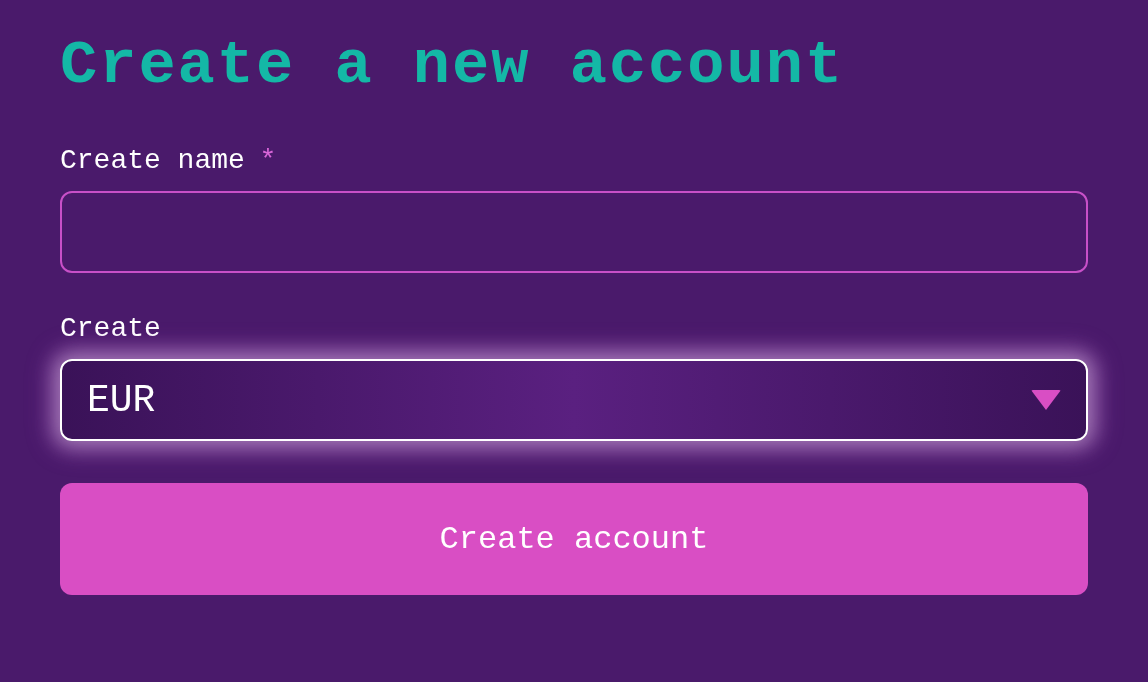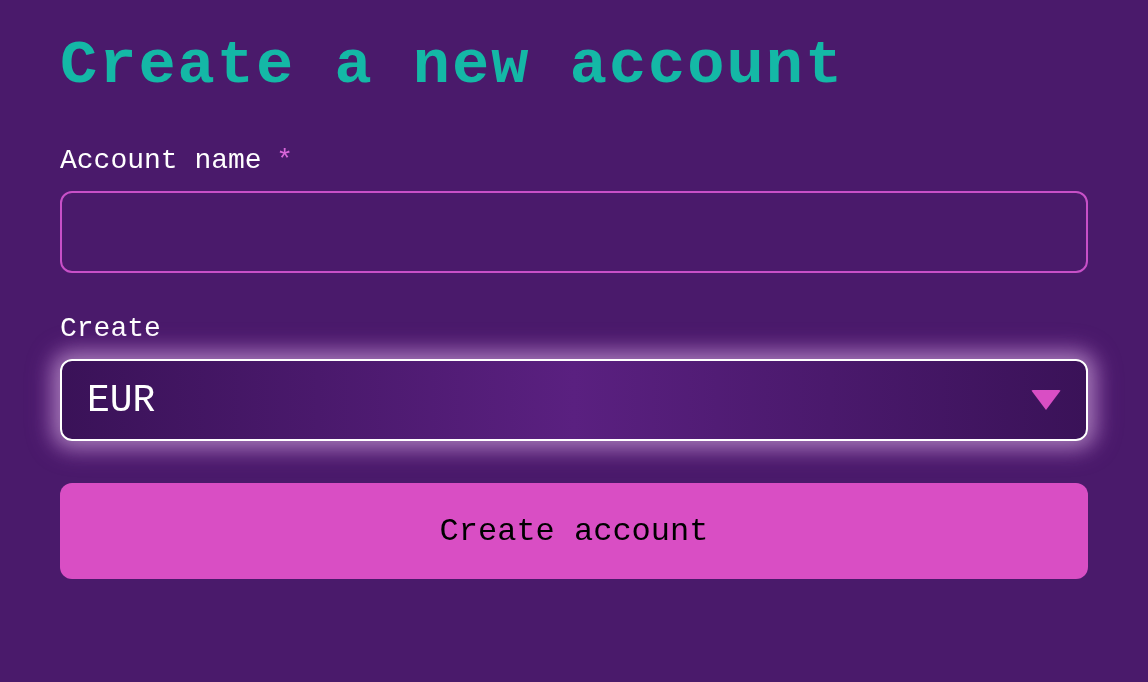--- a/index.html
+++ b/index.html
@@ -89,42 +89,42 @@
       width: 0;
       height: 0;
       border-left: 15px solid transparent;
       border-right: 15px solid transparent;
       border-top: 20px solid #d94ec4;
       border-radius: 2px;
     }
     
     .submit-button {
       width: 100%;
-      height: 96px;
+      height: 112px;
       background: #d94ec4;
       border: none;
       border-radius: 12px;
-      color: #000000;
+      color: #ffffff;
       font-size: 32px;
       font-family: 'Courier New', Courier, monospace;
       font-weight: 500;
       cursor: pointer;
       margin-top: 2px;
     }
   </style>
 </head>
 <body>
 
 
 
 <h1 class="page-title">Create a new account</h1>
 
 <div class="form-group">
   <label>
-    <span class="field-label">Account name</span>
+    <span class="field-label">Create name</span>
     <span class="required-asterisk">*</span>
   </label>
   <input type="text" class="text-input" value="" style="">
 </div>
 
 <div class="form-group">
   <label class="field-label">Create</label>
   <div class="select-wrapper">
     <div class="select-input">
       <span class="select-value">EUR</span>

